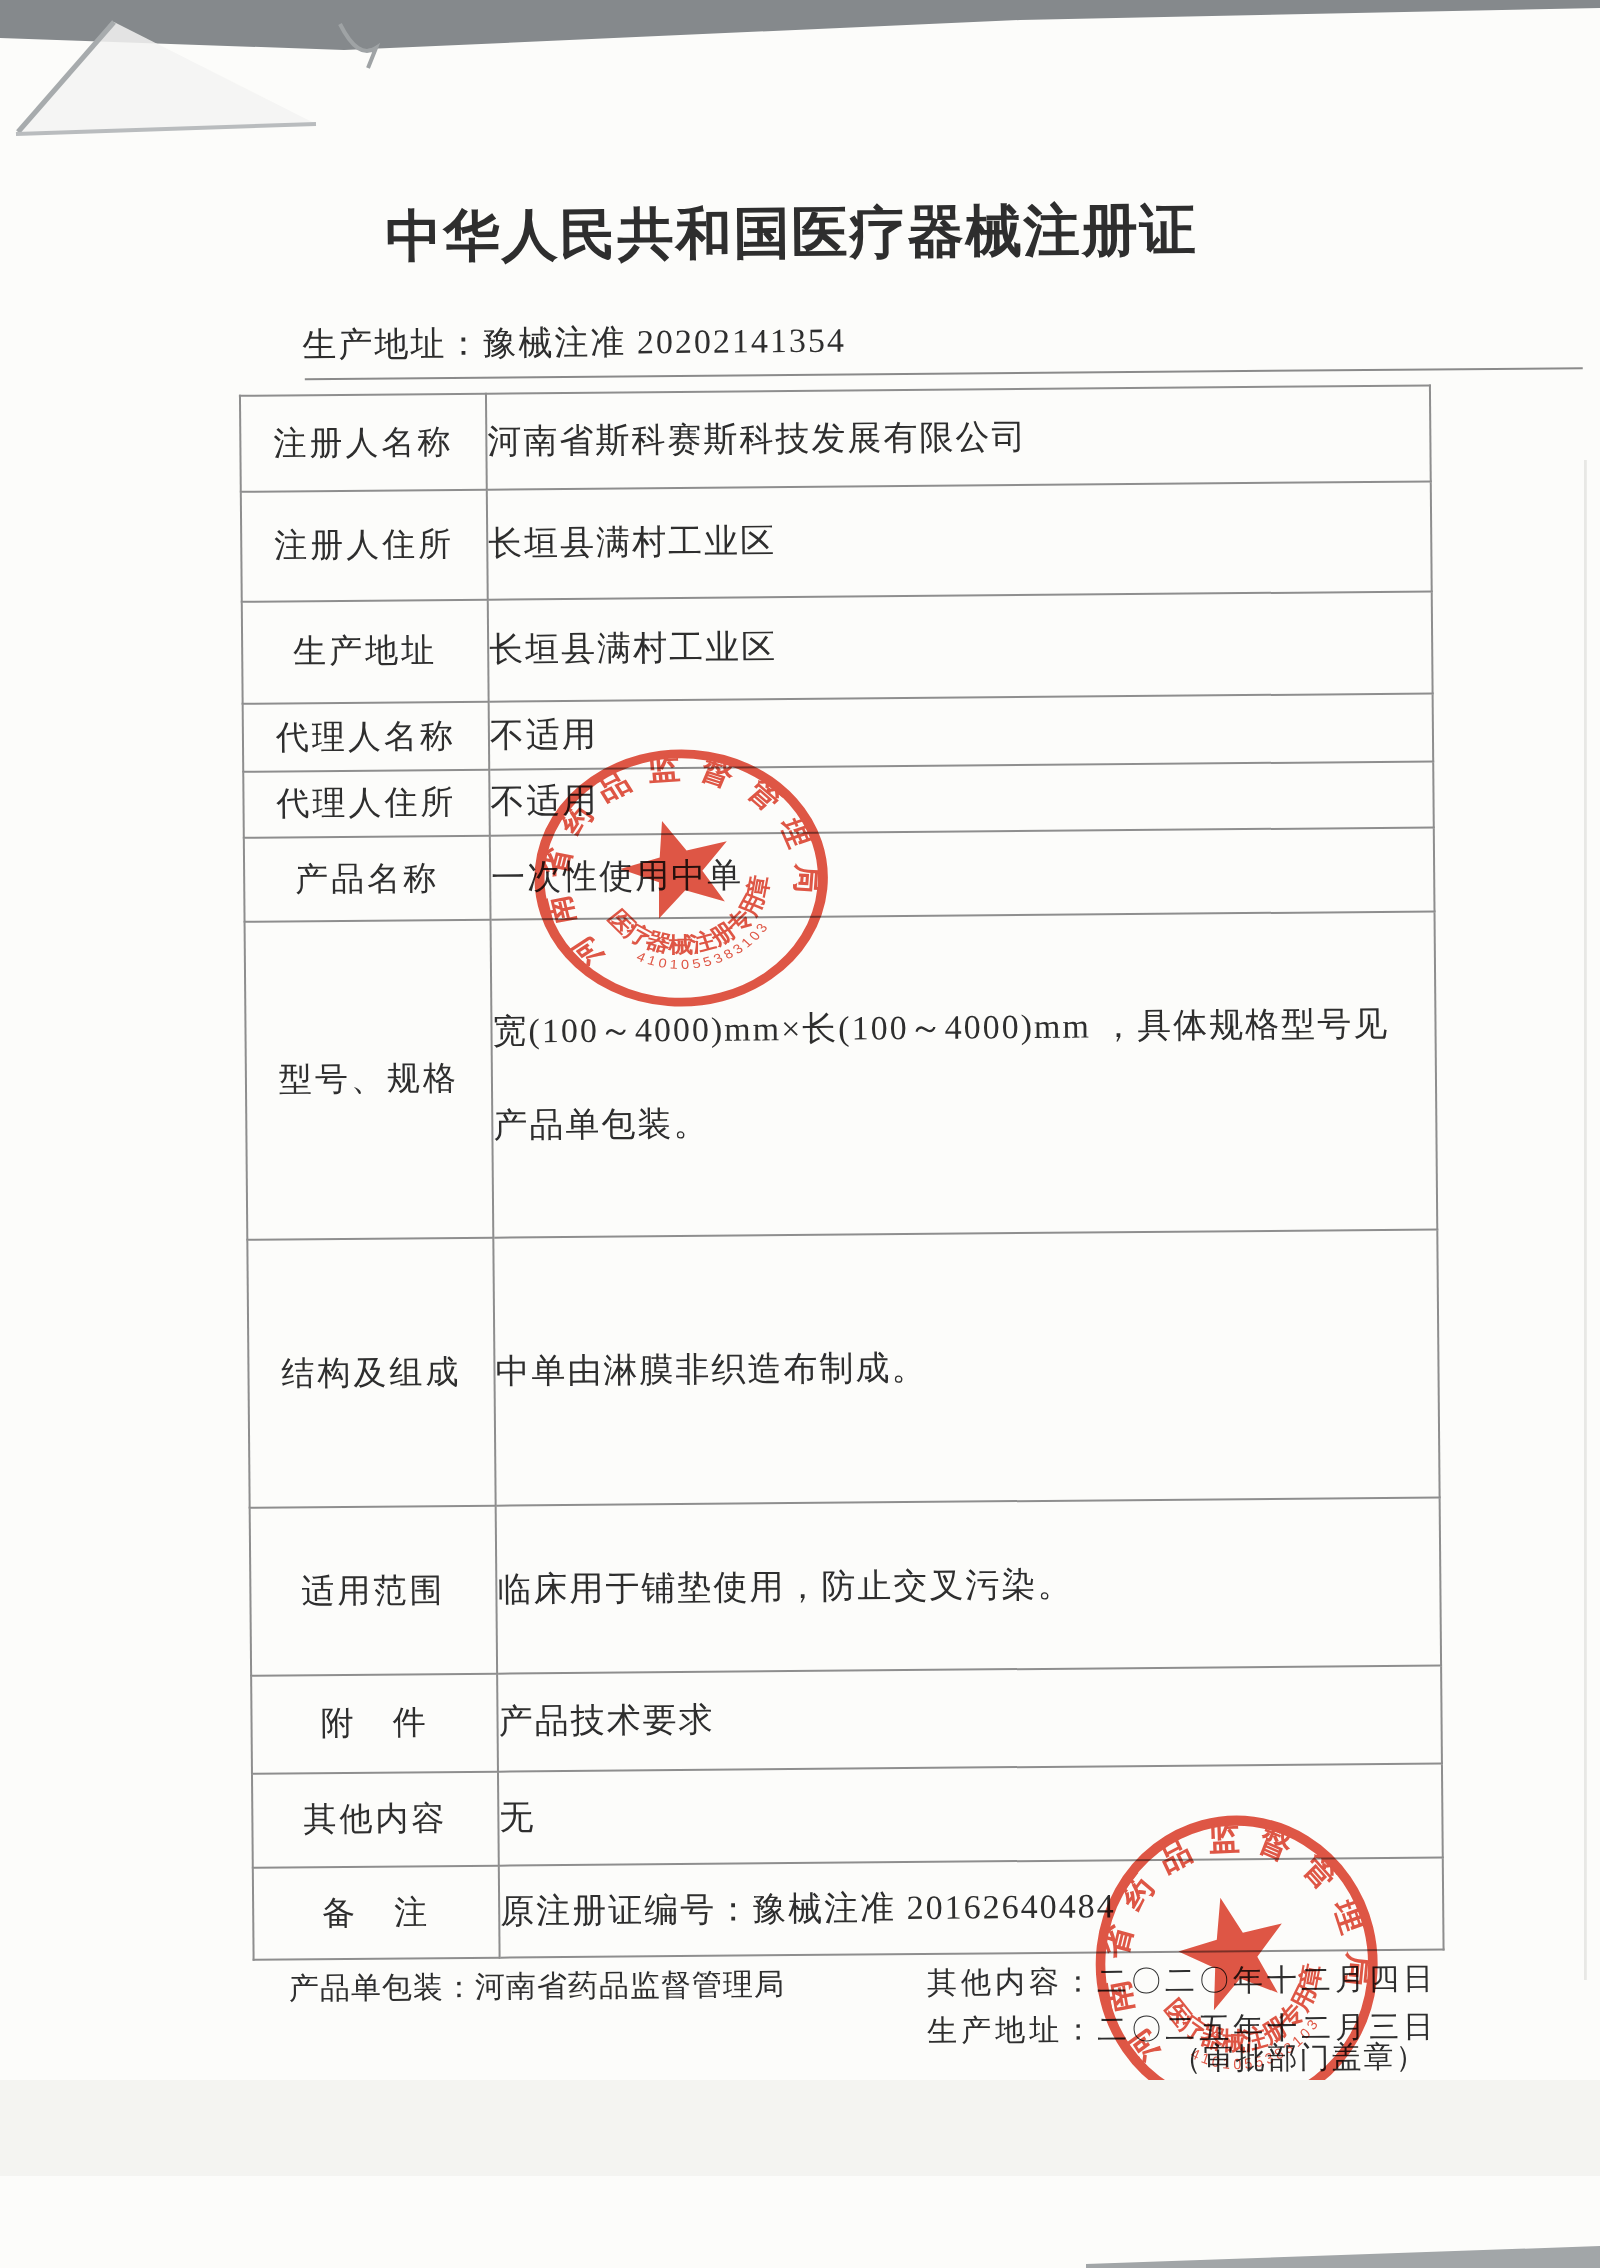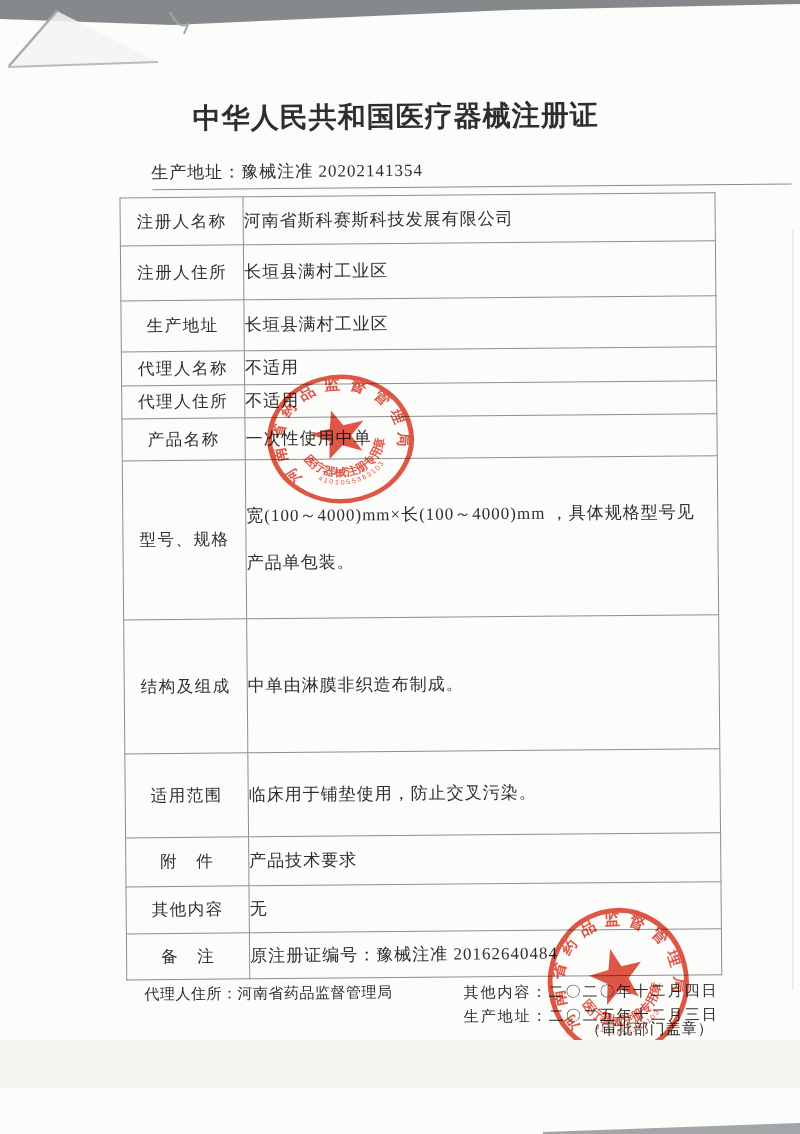--- a/index.html
+++ b/index.html
@@ -89,21 +89,21 @@
       <td class="val">无</td>
     </tr>
     <tr style="height:46px">
       <td class="lbl">备　注</td>
       <td class="val">原注册证编号：豫械注准 20162640484</td>
     </tr>
   </tbody>
     </table>
 
   <div class="footer-dept">
-    <span>代理人住所：</span><span>河南省药品监督管理局</span>
+    <span>产品单包装：</span><span>河南省药品监督管理局</span>
   </div>
 
   <div class="footer-dates">
     <div>
       <span>其他内容：</span><span>二〇二〇年十二月四日</span>
     </div>
     <div>
       <span>生产地址：</span><span>二〇二五年十二月三日</span>
     </div>
   </div>

